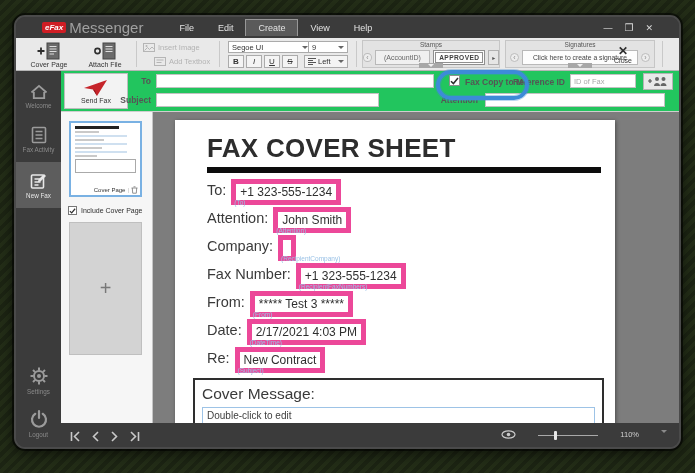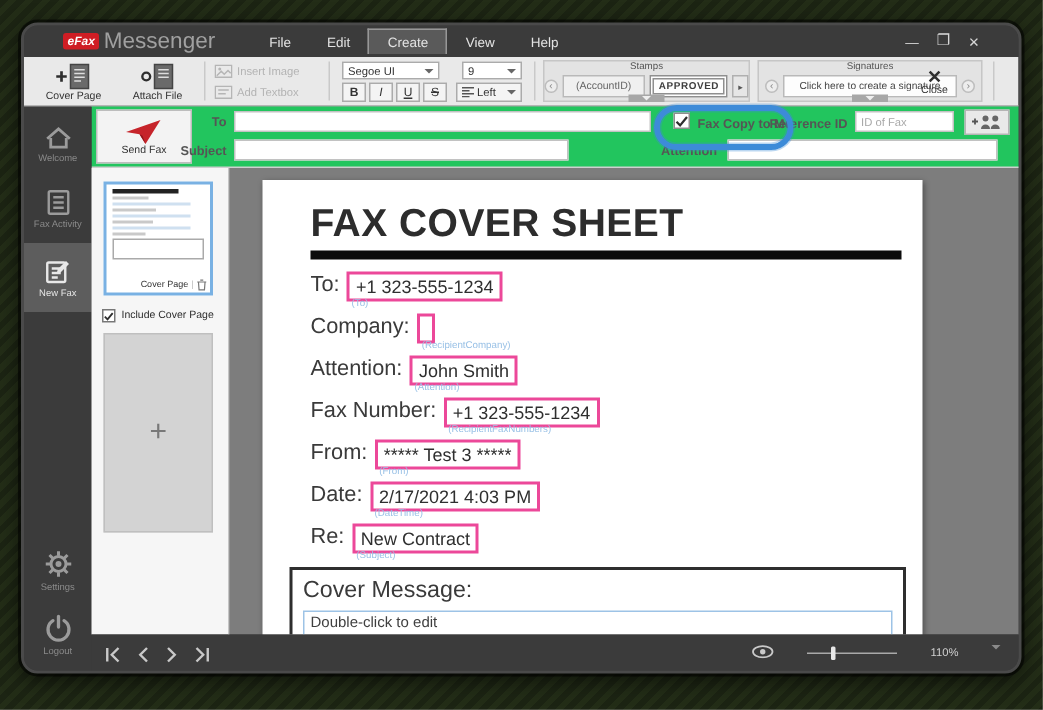--- a/index.html
+++ b/index.html
@@ -112,21 +112,21 @@
   .docarea { position:absolute; left:137px; top:95px; width:530px; height:311px; background:#7d7d7d;
     overflow:hidden; }
   .page { position:absolute; left:22px; top:8px; width:440px; height:330px; background:#fff;
     box-shadow:1px 1px 4px rgba(0,0,0,.4); }
   .doc-title { margin:13px 0 0 32px; font-size:26px; font-weight:bold; letter-spacing:.3px; color:#2d2d2d; }
   .doc-rule { margin:3px 14px 0 32px; height:6px; background:#0c0c0c; }
   .doc-rows { margin:9px 23px 0 32px; }
   .drow { display:flex; margin-bottom:10px; }
   .dlabel { font-size:14.5px; color:#3a3a3a; padding-right:5px; line-height:17px; white-space:nowrap; }
   .dfield { flex:1; position:relative; }
-  .dbox { height:17px; border:2px solid #ec4899; background:#fff; font-size:12px; color:#2f2f2f;
+  .dbox { height:17px; border:5px solid #ec4899; background:#fff; font-size:12px; color:#2f2f2f;
     padding:1px 4px; line-height:14px; overflow:hidden; white-space:nowrap;text-align:right; }
   .dtag { position:absolute; top:17px; left:3px; font-size:6.5px; color:#99c1e6; }
   .cmbox { margin:7px 11px 0 18px; border:2px solid #2e2e2e; padding:5px 7px 0 7px; height:84px; }
   .cmlabel { font-size:15.5px; color:#3a3a3a; }
   .cminner { margin-top:4px; border:1px solid #9dc3e6; height:50px; font-size:10px; color:#3f3f3f;
     padding:2px 4px; }
 
   
   .bottombar { position:absolute; left:45px; top:406px; width:622px; height:28px; background:#3b3b3b; }
   .nav { position:absolute; left:8px; top:8px; display:flex; gap:10px; }
@@ -182,29 +182,29 @@
     </div>
     <div class="vsep" style="left:120px;"></div>
     <div class="rb-mini" style="left:127px; top:5px;">
       <svg width="12" height="9" viewBox="0 0 12 9">
           <rect x=".5" y=".5" width="11" height="8" fill="none" stroke="#b5b5b5"></rect>
           <circle cx="3.5" cy="3" r="1" fill="#b5b5b5"></circle>
           <path d="M1.5 7.5 4.5 4.5l2 2 2.5-2.5 1.8 1.8" stroke="#b5b5b5" fill="none"></path>
         </svg>
       <span>Insert Image</span>
     </div>
-    <div class="rb-mini" style="left:127px; top:19px;">
+    <div class="rb-mini" style="left:138px; top:19px;">
       <svg width="12" height="9" viewBox="0 0 12 9">
           <rect x=".5" y=".5" width="11" height="8" fill="none" stroke="#b5b5b5"></rect>
           <path d="M2.5 3h7M2.5 5.5h5" stroke="#b5b5b5"></path>
         </svg>
       <span>Add Textbox</span>
     </div>
     <div class="vsep" style="left:203px;"></div>
-    <div class="dd" style="left:212px; top:3px; width:65px;">
+    <div class="dd" style="left:212px; top:3px; width:84px;">
       <span class="grow">Segoe UI</span>
       <i class="caret"></i>
     </div>
     <div class="dd" style="left:292px; top:3px; width:40px;">
       <span class="grow">9</span>
       <i class="caret"></i>
     </div>
     <div class="fmt-btn" style="left:212px; font-weight:bold;">B</div>
     <div class="fmt-btn" style="left:230px; font-style:italic;">I</div>
     <div class="fmt-btn" style="left:248px; text-decoration:underline;">U</div>
@@ -363,26 +363,26 @@
   <div class="docarea">
     <div class="page">
       <div class="doc-title">FAX COVER SHEET</div>
       <div class="doc-rule"></div>
       <div class="doc-rows">
         <div class="drow">
           <span class="dlabel">To:</span>
           <span class="dfield"><span class="dbox">+1 323-555-1234</span><span class="dtag">(To)</span></span>
         </div>
         <div class="drow">
+          <span class="dlabel">Attention:</span>
+          <span class="dfield"><span class="dbox">John Smith</span><span class="dtag">(Attention)</span></span>
+        </div>
+        <div class="drow">
           <span class="dlabel">Company:</span>
           <span class="dfield"><span class="dbox"></span><span class="dtag">(RecipientCompany)</span></span>
-        </div>
-        <div class="drow">
-          <span class="dlabel">Attention:</span>
-          <span class="dfield"><span class="dbox">John Smith</span><span class="dtag">(Attention)</span></span>
         </div>
         <div class="drow">
           <span class="dlabel">Fax Number:</span>
           <span class="dfield"><span class="dbox">+1 323-555-1234</span><span class="dtag">(RecipientFaxNumbers)</span></span>
         </div>
         <div class="drow">
           <span class="dlabel">From:</span>
           <span class="dfield"><span class="dbox">***** Test 3 *****</span><span class="dtag">(From)</span></span>
         </div>
         <div class="drow">

